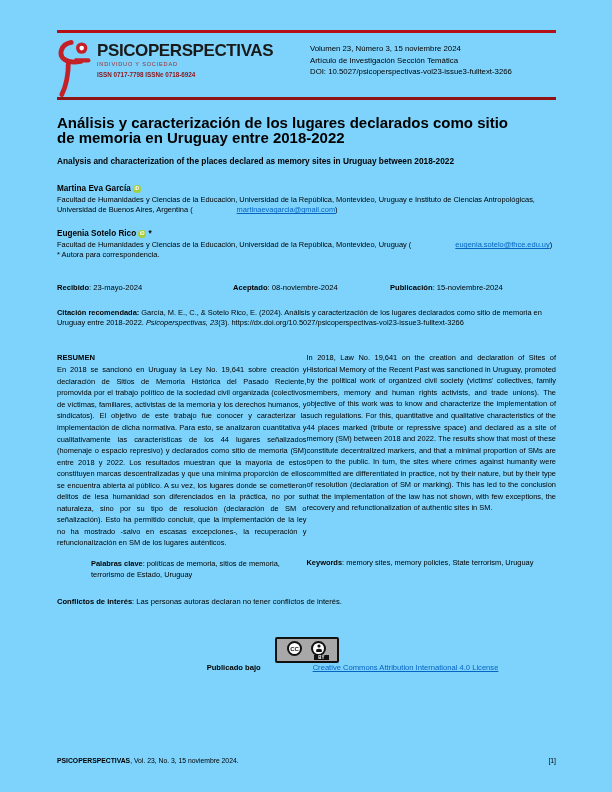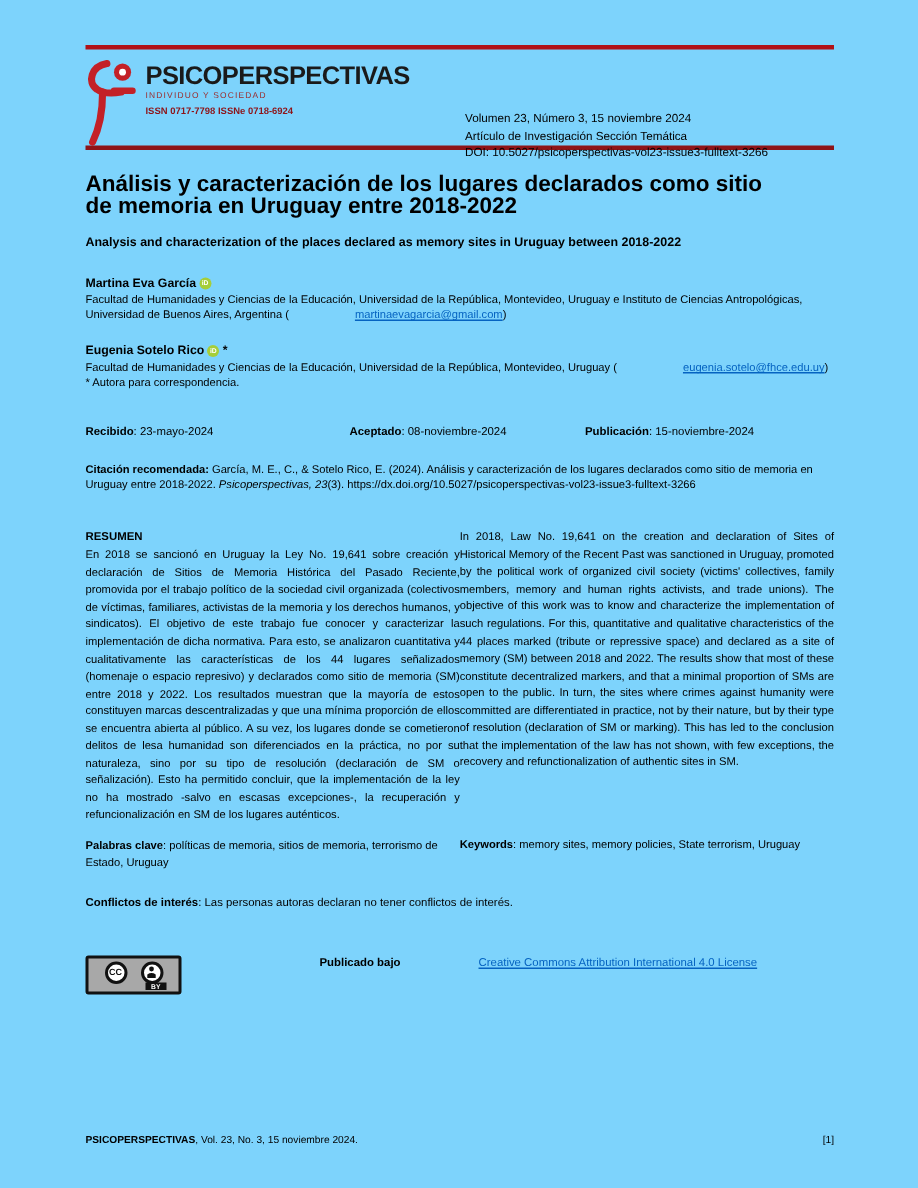--- a/index.html
+++ b/index.html
@@ -11,21 +11,21 @@
   .rule-top { height:3px; background:#B11117; }
   .rule-bottom { height:2.5px; background:#8E1418; margin-top:2px; }
 
   .header-row { display:flex; margin-top:6px; height:56px; }
   .logo-block { display:flex; width:253px; }
   .logo-fig { width:38px; height:60px; flex:none; }
   .logo-text { margin-left:2px; padding-top:3px; }
   .wordmark { font-size:17px; font-weight:bold; letter-spacing:-0.4px; color:#1a1a1a; line-height:18px; }
   .tagline { font-size:5.6px; letter-spacing:0.8px; color:#9B2B2B; margin-top:1px; }
   .issn { font-size:6.3px; font-weight:bold; color:#8E1418; margin-top:4px; }
-  .header-right { flex:1; font-size:7.8px; line-height:11.5px; padding-top:4px;margin-top:30px; }
+  .header-right { flex:1; font-size:7.8px; line-height:11.5px; padding-top:4px; }
 
   .title-es { margin-top:15px; font-size:15px; font-weight:bold; line-height:15px; max-width:462px; }
   .title-en { margin-top:11px; font-size:8.3px; font-weight:bold; line-height:11px; }
 
   .author { margin-top:13px; }
   .author.first { margin-top:17px; }
   .author-name { font-size:8.2px; font-weight:bold; line-height:10.5px; }
   .orcid { display:inline-flex; align-items:center; justify-content:center; width:8px; height:8px; border-radius:50%; background:#A6CE39; color:#fff; font-size:4.5px; font-weight:bold; vertical-align:1px; margin-left:2px; }
   .aff { font-size:7.45px; line-height:10.3px; margin-top:1px; }
   a.link { color:#0563C1; text-decoration:underline;padding-left:44px; }
@@ -38,26 +38,26 @@
   .blabel { font-weight:bold; }
 
   .citation { margin-top:16px; font-size:7.45px; line-height:10.3px; }
   .citation .it { font-style:italic; }
 
   .cols { display:flex; margin-top:24px; gap:0; }
   .col { flex:1; }
   .abs-heading { font-size:7.6px; font-weight:bold; line-height:11px; margin-bottom:1px; }
   .abs-body { font-size:7.45px; line-height:11.55px; text-align:justify; }
   .kw { font-size:7.45px; line-height:11.3px; }
-  .kw.left { margin-top:9px; }
+  .kw.left { margin-top:9px;margin-left:34px; }
   .kw.right { margin-top:43px; }
 
   .conflicts { margin-top:16px; font-size:7.6px; line-height:10.5px; }
 
-  .license-row { display:flex; align-items:flex-start; margin-top:30px; }
+  .license-row { display:flex; align-items:center; margin-top:30px;flex-direction:column; }
   .cc-badge { position:relative; width:64px; height:26px; background:#A8A8A8; border:2px solid #111; border-radius:2px; display:flex; align-items:flex-start; justify-content:space-around; padding:2px 6px 0 6px; flex:none; }
   .cc-circ { width:15px; height:15px; border:2px solid #111; border-radius:50%; background:#fff; display:flex; align-items:center; justify-content:center; font-size:6px; font-weight:bold; color:#111; }
   .cc-by-strip { position:absolute; right:8px; bottom:1px; background:#111; color:#fff; font-size:4.5px; font-weight:bold; padding:0 4px; line-height:5.5px; }
   .person-glyph { display:block; }
   .license-text { margin-left:92px; font-size:7.6px; }
   .license-text .pre { font-weight:bold; margin-right:8px; }
 
   .footer { position:absolute; left:57px; right:56px; top:757px; display:flex; justify-content:space-between; font-size:6.8px; }
 </style>
 </head>

